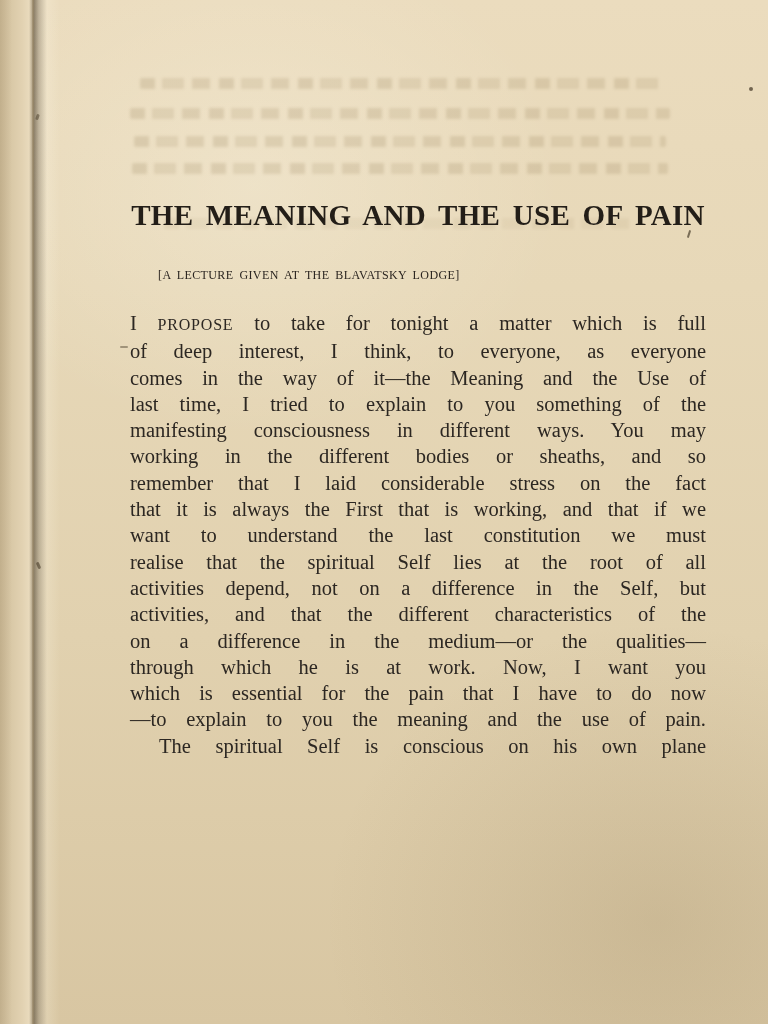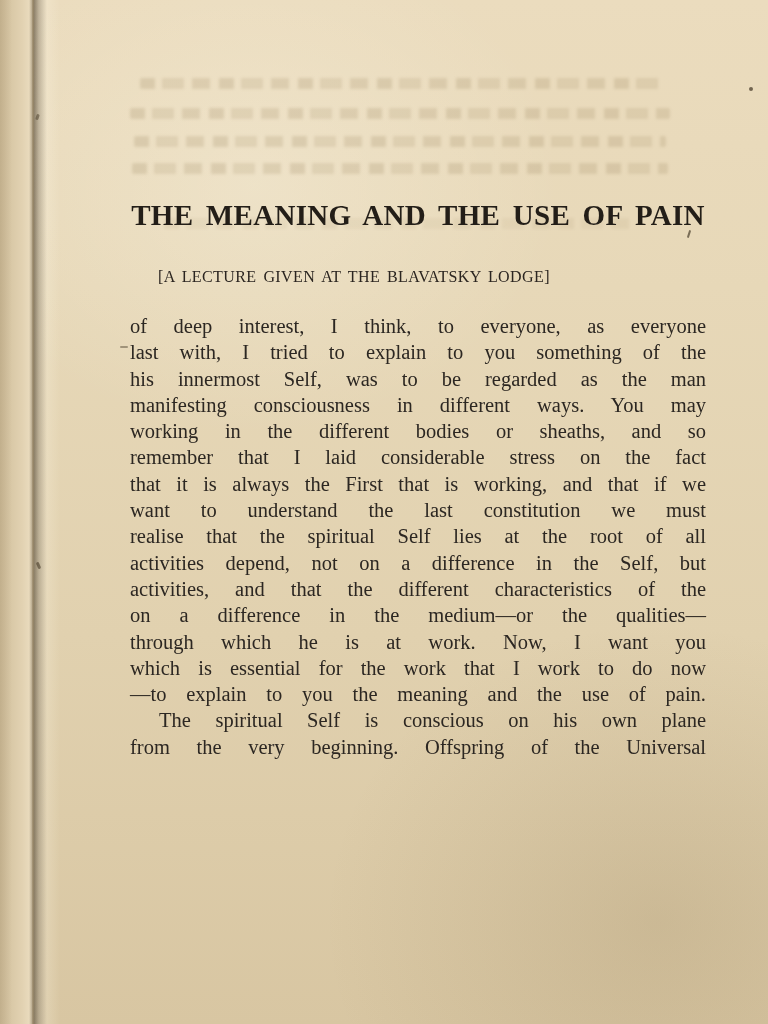--- a/index.html
+++ b/index.html
@@ -67,21 +67,21 @@
     font-weight:bold;
     font-size:29px;
     letter-spacing:.3px;
     word-spacing:5px;
     color:#231e18;
     white-space:nowrap;
   }
   .subtitle {
     margin-top:36px;
     padding-left:28px;
-    font-size:16px;
+    font-size:12px;
     letter-spacing:.4px;
     word-spacing:2.5px;
     color:#2b2520;
     white-space:nowrap;
   }
   .bodytext { margin-top:27px; }
   .line {
     font-size:20.5px;
     line-height:26.3px;
     text-align:justify;
@@ -117,42 +117,42 @@
     <div class="ghost g3"></div>
     <div class="ghost g4"></div>
     <div class="ghost g5"></div>
 
     <div class="content">
       <div class="title">THE MEANING AND THE USE OF PAIN</div>
       <div class="subtitle">[A LECTURE GIVEN AT THE BLAVATSKY LODGE]</div>
 
       <div class="bodytext">
         <div class="para1">
+          <div class="line"><span>I </span><span class="sc">PROPOSE</span><span> to take for tonight a matter which is full</span></div>
           <div>
               <div class="line">of deep interest, I think, to everyone, as everyone</div>
-              <div class="line">last with, I tried to explain to you something of the</div>
-              <div class="line">his innermost Self, was to be regarded as the man</div>
+              <div class="line">comes in the way of it—the Meaning and the Use of</div>
+              <div class="line">last time, I tried to explain to you something of the</div>
               <div class="line">manifesting consciousness in different ways.  You may</div>
               <div class="line">working in the different bodies or sheaths, and so</div>
               <div class="line">remember that I laid considerable stress on the fact</div>
               <div class="line">that it is always the First that is working, and that if we</div>
               <div class="line">want to understand the last constitution we must</div>
               <div class="line">realise that the spiritual Self lies at the root of all</div>
               <div class="line">activities depend, not on a difference in the Self, but</div>
               <div class="line">activities, and that the different characteristics of the</div>
               <div class="line">on a difference in the medium—or the qualities—</div>
               <div class="line">through which he is at work.  Now, I want you</div>
-              <div class="line">which is essential for the work that I work to do now</div>
+              <div class="line">which is essential for the pain that I have to do now</div>
               <div class="line">—to explain to you the meaning and the use of pain.</div>
             </div>
         </div>
         <div class="para2">
           <div>
               <div class="line">The spiritual Self is conscious on his own plane</div>
-              <div class="line">from the very beginning.  Offspring of the Universal</div>
             </div>
         </div>
       </div>
     </div>
   </div>
 
   <div class="speck sp1"></div>
   <div class="speck sp2"></div>
   <div class="speck sp3"></div>
   <div class="speck sp4"></div>

